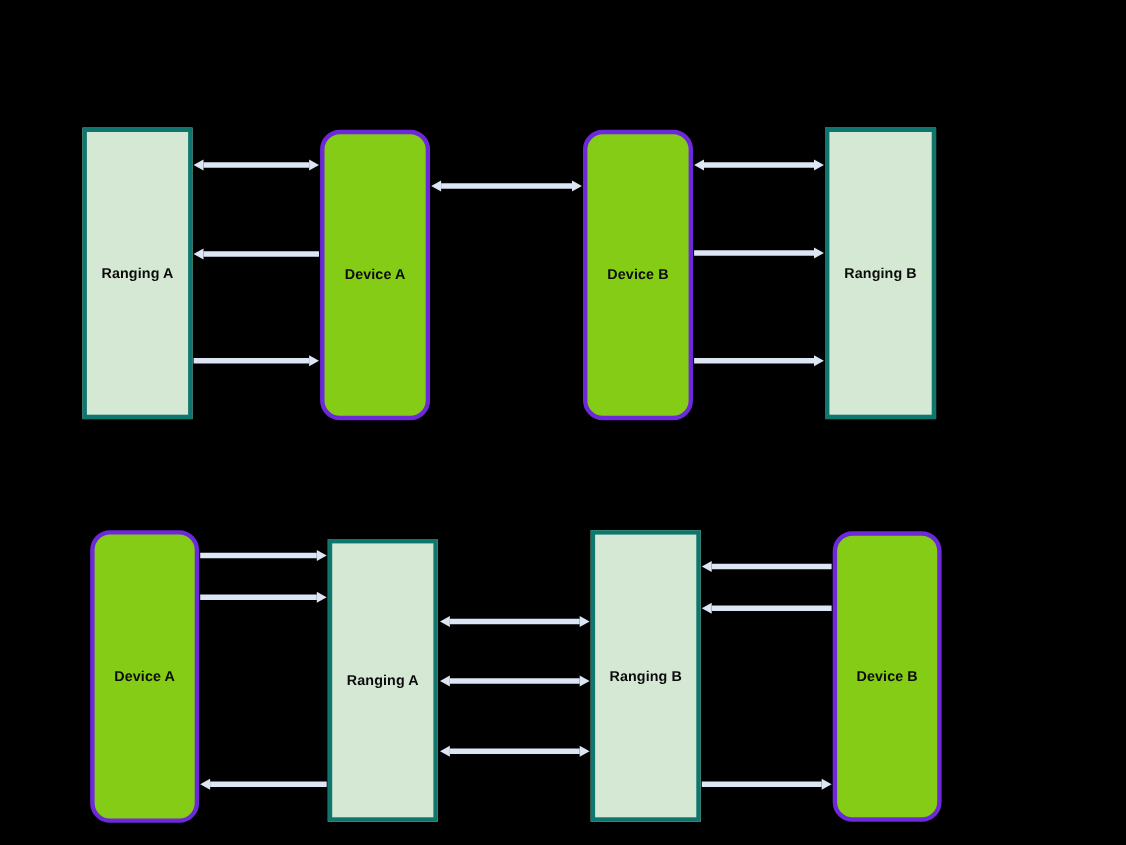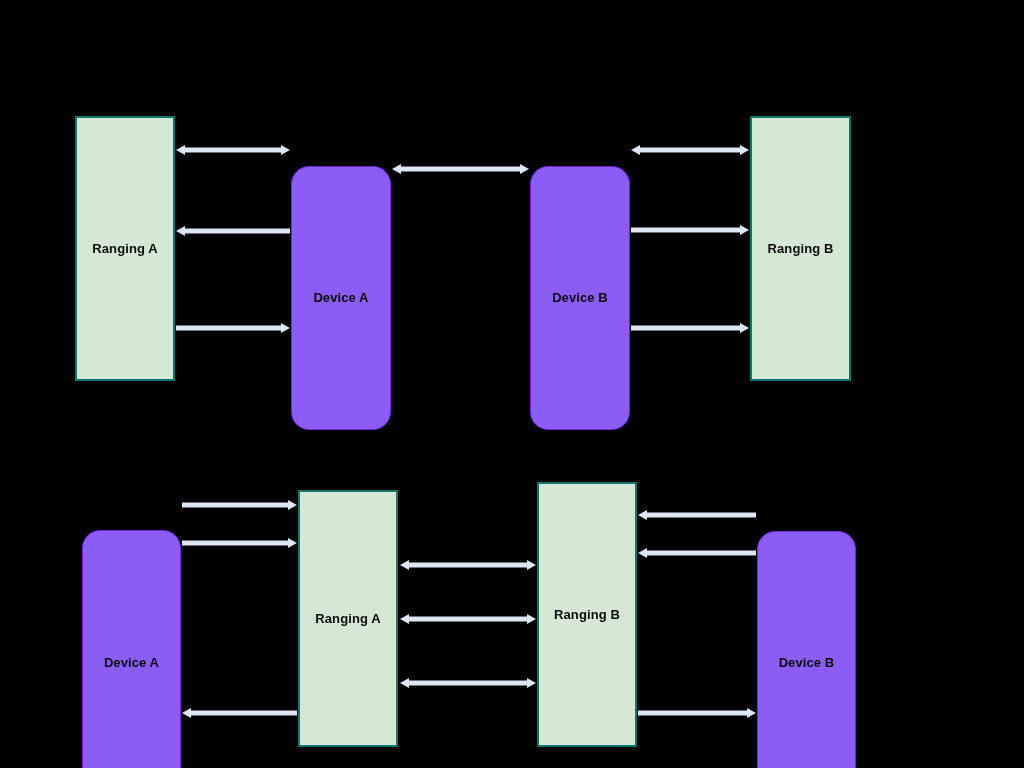--- a/index.html
+++ b/index.html
@@ -24,28 +24,27 @@
     text-align: center;
     font-family: "Liberation Sans", sans-serif;
     font-size: 13px;
     font-weight: bold;
     color: #0b0b0b;
     letter-spacing: 0.1px;
     line-height: 1.2;
   }
   .node.green {
     background: #d5e8d4;
-    border: 2px solid #0f766e;
+    border: 4px solid #0f766e;
     border-radius: 0;
   }
   .node.blue {
-    background: #8b5cf6;
-    border: 1px solid #6d28d9;
+    background: #84cc16;
+    border: 4px solid #6d28d9;
     border-radius: 18px;
-    margin-top: 48px;
   }
   .node .label {
     pointer-events: none;
     white-space: nowrap;
   }
   .edge {
     position: absolute;
     height: 12px;
     pointer-events: none;
   }

